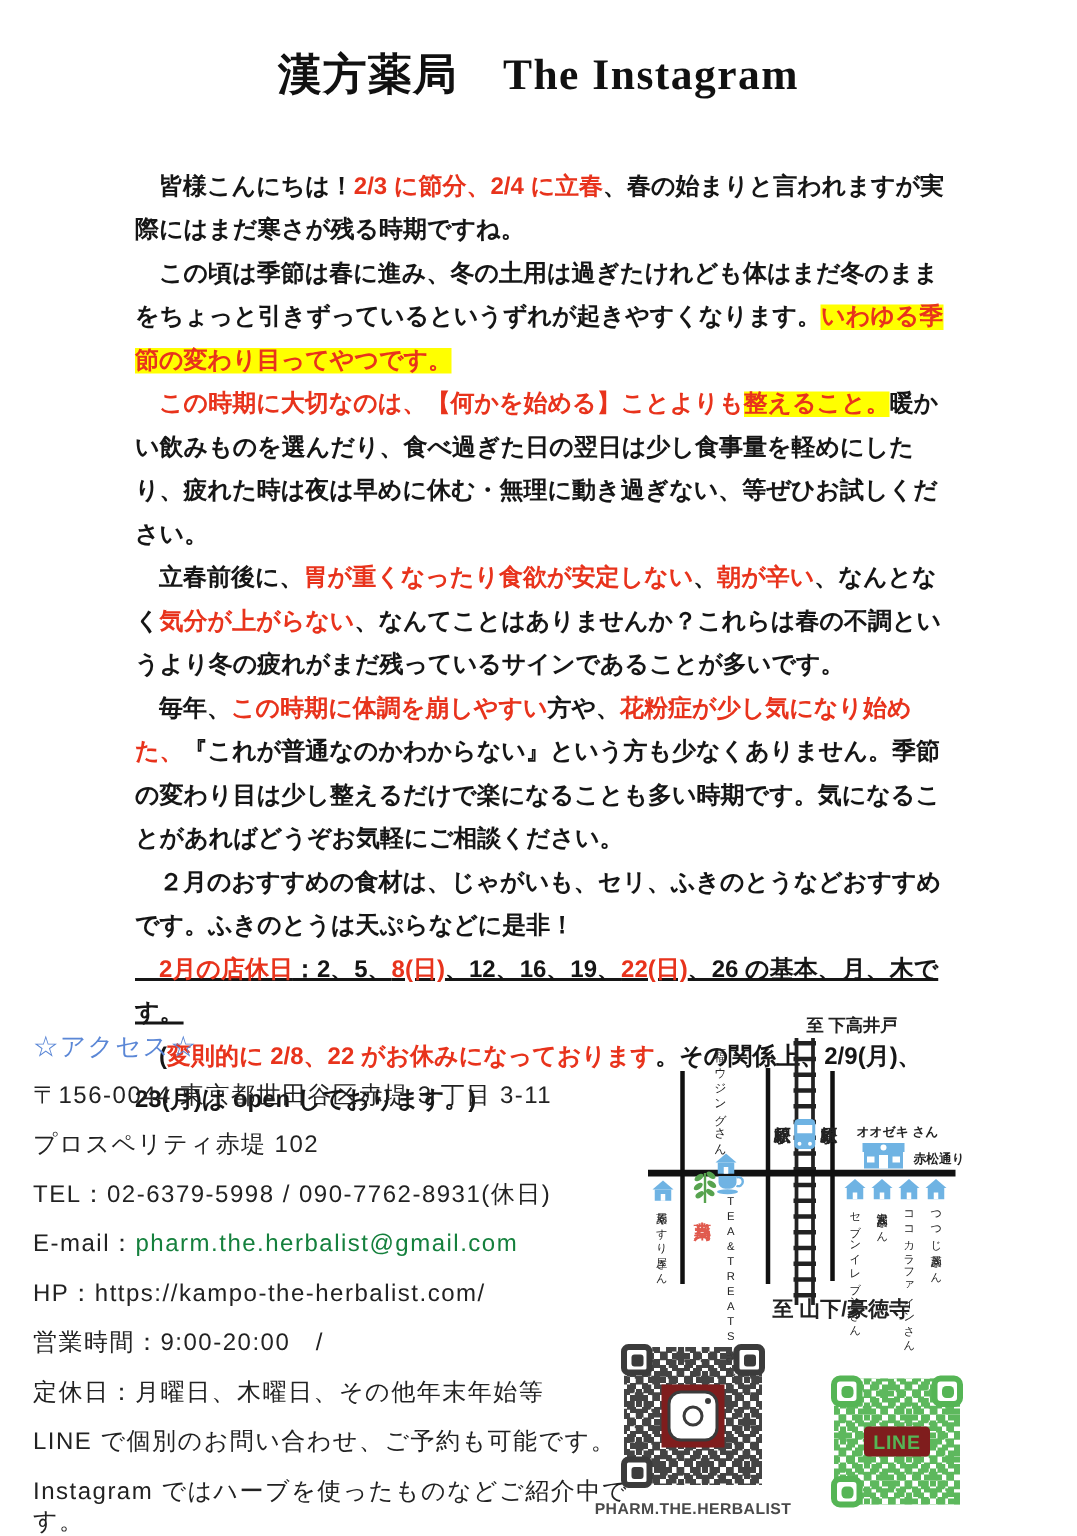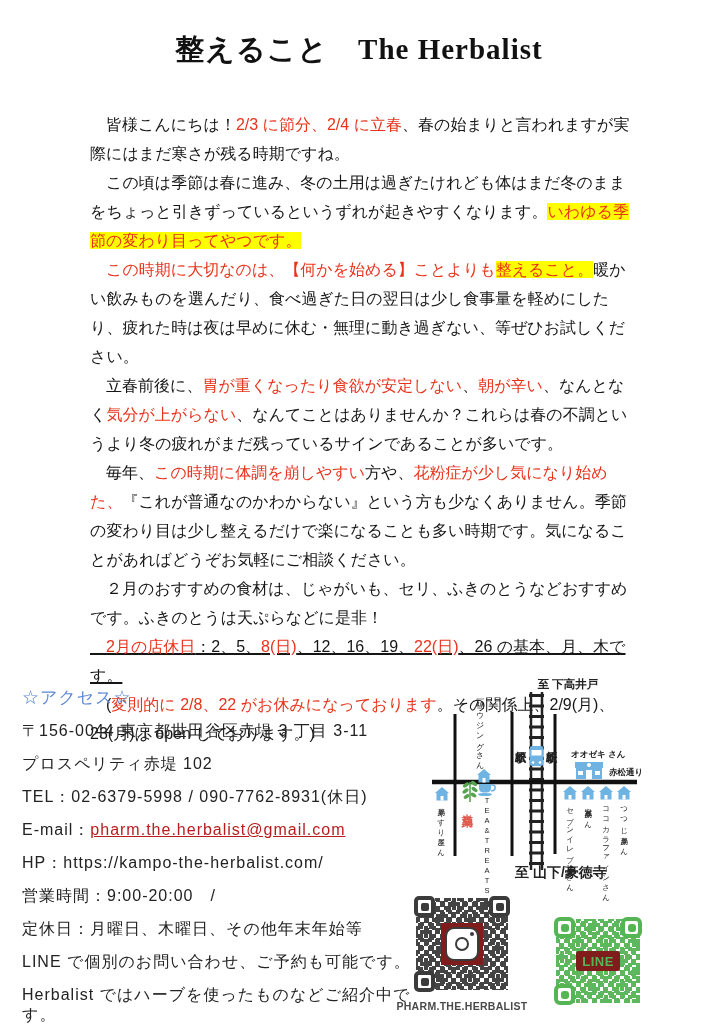--- a/index.html
+++ b/index.html
@@ -4,32 +4,32 @@
 <style>
   html,body{margin:0;padding:0;background:#ffffff;}
   .page{position:relative;width:718px;height:1024px;background:#fff;overflow:hidden;
         font-family:"Liberation Sans",sans-serif;}
   
   .title{position:absolute;top:30px;left:0;width:100%;text-align:center;
          font-family:"Liberation Serif",serif;font-size:29px;font-weight:600;
          color:#111;letter-spacing:1px;}
   
   .body-text{position:absolute;left:90px;top:110px;width:540px;
-             font-weight:400;font-size:16px;line-height:29px;color:#161616;}
+             font-weight:700;font-size:16px;line-height:29px;color:#161616;}
   .body-text p.bp{margin:0;}
   .sg-b{color:#161616;}
   .sg-r{color:#e8331c;}
   .sg-rh{color:#e8331c;background:#ffff00;}
   .ul{text-decoration:underline;text-decoration-thickness:1.5px;}
   
   .access{position:absolute;left:22px;top:688px;width:420px;font-size:16px;
           color:#222;letter-spacing:1px;}
   .access .line{margin-bottom:13px;line-height:20px;}
   .access-heading{color:#5b87d6;font-size:17px;margin-bottom:15px;}
-  .email-link{color:#b91c1c;text-decoration:underline;cursor:pointer;}
+  .email-link{color:#15803d;cursor:pointer;}
   
   .map{position:absolute;left:428px;top:674px;width:276px;height:228px;}
   .map svg{position:absolute;left:0;top:0;}
   .mlabel{position:absolute;color:#222;line-height:1.15;white-space:nowrap;}
   .mv{writing-mode:vertical-rl;text-orientation:upright;letter-spacing:1px;}
   .mb{font-weight:700;}
   .our-shop{color:#e05a4e;}
   
   .qr{position:absolute;}
   .qr-noise{position:absolute;inset:2px;opacity:.95;}
@@ -53,21 +53,21 @@
   .insta-logo .dot{position:absolute;right:3px;top:3px;width:4px;height:4px;background:#3b3b3b;border-radius:50%;}
   .line-box{width:44px;height:20px;border-radius:3px;font-weight:700;font-size:13px;color:#55b555;letter-spacing:.5px;}
   .qr-label{position:absolute;text-align:center;font-size:10.5px;font-weight:700;
             color:#4a4a4a;letter-spacing:.3px;}
 </style>
 </head>
 <body>
 
 <div class="page">
 
-  <div class="title">整えること　The Herbalist</div>
+  <div class="title">漢方薬局　The Instagram</div>
 
   <div class="body-text">
       <p class="bp"><span class="sg-b">　皆様こんにちは！</span><span class="sg-r">2/3 に節分、2/4 に立春</span><span class="sg-b">、春の始まりと言われますが実際にはまだ寒さが残る時期ですね。</span></p>
       <p class="bp"><span class="sg-b">　この頃は季節は春に進み、冬の土用は過ぎたけれども体はまだ冬のままをちょっと引きずっているというずれが起きやすくなります。</span><span class="sg-rh">いわゆる季節の変わり目ってやつです。</span></p>
       <p class="bp"><span class="sg-b">　</span><span class="sg-r">この時期に大切なのは、【何かを始める】ことよりも</span><span class="sg-rh">整えること。</span><span class="sg-b">暖かい飲みものを選んだり、食べ過ぎた日の翌日は少し食事量を軽めにしたり、疲れた時は夜は早めに休む・無理に動き過ぎない、等ぜひお試しください。</span></p>
       <p class="bp"><span class="sg-b">　立春前後に、</span><span class="sg-r">胃が重くなったり食欲が安定しない</span><span class="sg-b">、</span><span class="sg-r">朝が辛い</span><span class="sg-b">、なんとなく</span><span class="sg-r">気分が上がらない</span><span class="sg-b">、なんてことはありませんか？これらは春の不調というより冬の疲れがまだ残っているサインであることが多いです。</span></p>
       <p class="bp"><span class="sg-b">　毎年、</span><span class="sg-r">この時期に体調を崩しやすい</span><span class="sg-b">方や、</span><span class="sg-r">花粉症が少し気になり始めた、</span><span class="sg-b">『これが普通なのかわからない』という方も少なくありません。季節の変わり目は少し整えるだけで楽になることも多い時期です。気になることがあればどうぞお気軽にご相談ください。</span></p>
       <p class="bp"><span class="sg-b">　２月のおすすめの食材は、じゃがいも、セリ、ふきのとうなどおすすめです。ふきのとうは天ぷらなどに是非！</span></p>
       <p class="bp ul"><span class="sg-b">　</span><span class="sg-r">2月の店休日</span><span class="sg-b">：2、5、</span><span class="sg-r">8(日)</span><span class="sg-b">、12、16、19、</span><span class="sg-r">22(日)</span><span class="sg-b">、26 の基本、月、木です。</span></p>
       <p class="bp"><span class="sg-b">　(</span><span class="sg-r">変則的に 2/8、22 がお休みになっております</span><span class="sg-b">。その関係上、2/9(月)、23(月)は open しております。)</span></p>
@@ -78,21 +78,21 @@
     <div class="line">〒156-0044 東京都世田谷区赤堤 3 丁目 3-11</div>
     <div class="line">プロスペリティ赤堤 102</div>
     <div class="line">TEL：02-6379-5998 / 090-7762-8931(休日)</div>
     <div class="line">
       <span>E-mail：</span><span class="email-link">pharm.the.herbalist@gmail.com</span>
     </div>
     <div class="line">HP：https://kampo-the-herbalist.com/</div>
     <div class="line">営業時間：9:00-20:00　/</div>
     <div class="line">定休日：月曜日、木曜日、その他年末年始等</div>
     <div class="line">LINE で個別のお問い合わせ、ご予約も可能です。</div>
-    <div class="line">Herbalist ではハーブを使ったものなどご紹介中です。</div>
+    <div class="line">Instagram ではハーブを使ったものなどご紹介中です。</div>
 
   </div>
 
   <div class="map">
     <svg width="276" height="228" viewBox="0 0 276 228">
       <defs>
         <g id="house">
           <polygon points="0,6 7,0 14,6" fill="#6fb3e3"></polygon>
           <rect x="1.5" y="6" width="11" height="7.5" fill="#6fb3e3"></rect>
           <rect x="5.5" y="9" width="3" height="4.5" fill="#fff"></rect>

